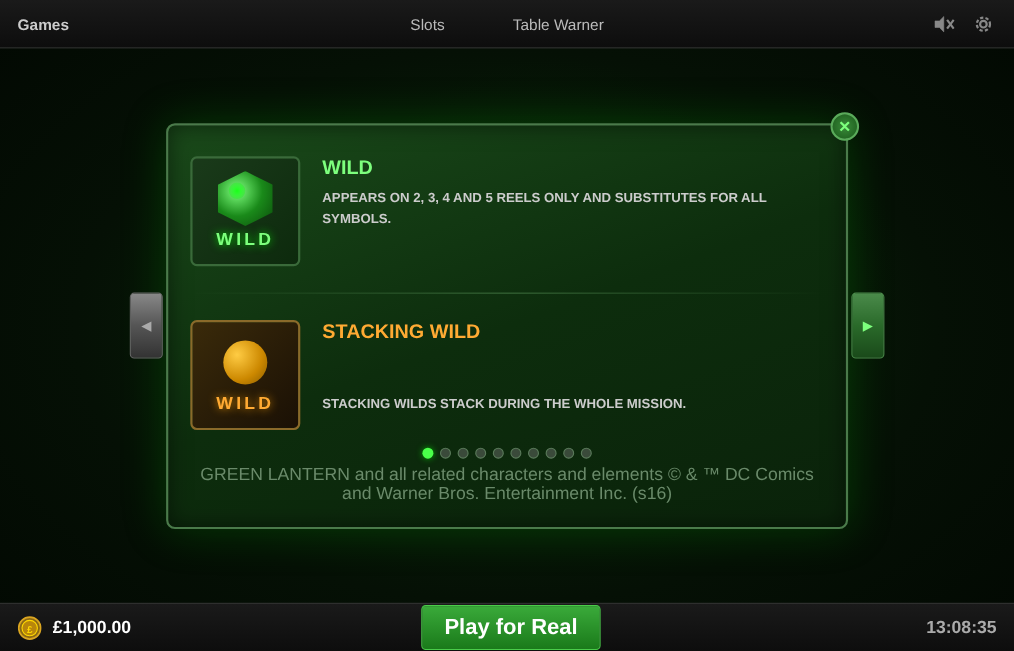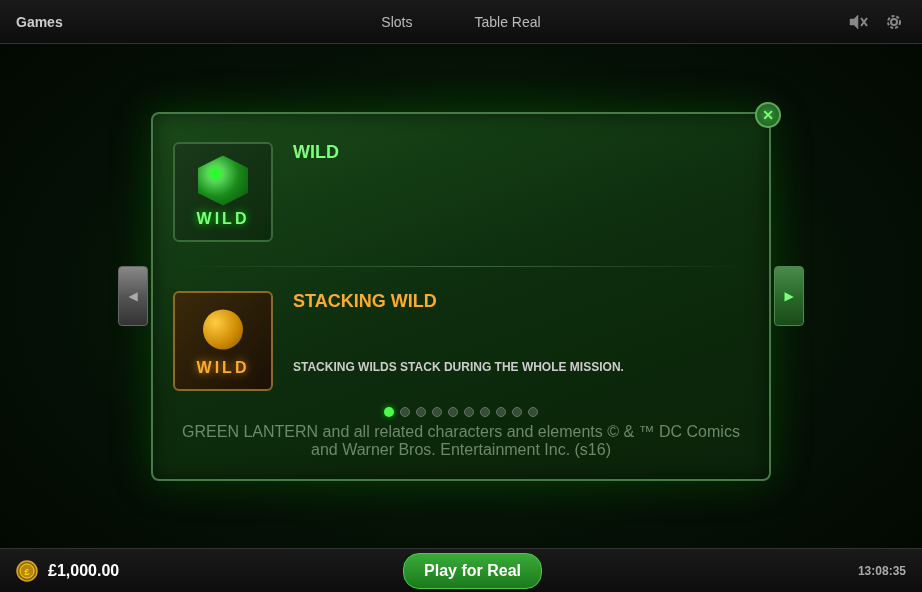--- a/index.html
+++ b/index.html
@@ -304,47 +304,47 @@
     .balance-amount {
       color: #ffffff;
       font-size: 16px;
       font-weight: bold;
       text-align: right;
     }
     .play-btn {
       background: linear-gradient(180deg, #3aaa3a 0%, #1a7a1a 100%);
       color: #ffffff;
       border: none;
-      border-radius: 16px;
+      border-radius: 4px;
       padding: 8px 20px;
-      font-size: 16px;
+      font-size: 20px;
       font-weight: bold;
       cursor: pointer;
       border: 1px solid #4acc4a;
     }
     .time-display {
       color: #aaaaaa;
-      font-size: 12px;
+      font-size: 16px;
       font-weight: bold;
       margin-left: 32px;
     }
   </style>
 </head>
 <body>
 
 <div class="bg-glow bg-glow-1"></div>
 <div class="bg-glow bg-glow-2"></div>
 
 <div class="topbar">
   <div class="topbar-left">
     <span class="topbar-title">Games</span>
   </div>
   <div class="topbar-center">
     <span class="topbar-nav-item">Slots</span>
-    <span class="topbar-nav-item">Table Real</span>
+    <span class="topbar-nav-item">Table Warner</span>
   </div>
   <div class="topbar-right">
     <div class="icon-btn">
 
       <svg width="20" height="16" viewBox="0 0 20 16">
         <polygon points="2,5 6,5 10,1 10,15 6,11 2,11" fill="#888" stroke="#888" stroke-width="0.5"></polygon>
         <line x1="13" y1="4" x2="19" y2="12" stroke="#888" stroke-width="2"></line>
         <line x1="19" y1="4" x2="13" y2="12" stroke="#888" stroke-width="2"></line>
       </svg>
     </div>
@@ -372,20 +372,21 @@
 
         <div class="symbol-row">
           <div class="symbol-image symbol-wild">
             <div class="symbol-wild-inner">
               <div class="wild-gem"></div>
               <span class="wild-label">WILD</span>
             </div>
           </div>
           <div class="symbol-desc">
             <div class="symbol-title symbol-title-wild">WILD</div>
+            <div class="symbol-text">APPEARS ON 2, 3, 4 AND 5 REELS ONLY AND SUBSTITUTES FOR ALL SYMBOLS.</div>
           </div>
         </div>
 
         <div class="separator"></div>
 
         <div class="symbol-row">
           <div class="symbol-image symbol-stacking">
             <div class="symbol-wild-inner">
               <div class="stacking-gem"></div>
               <span class="stacking-label">WILD</span>

